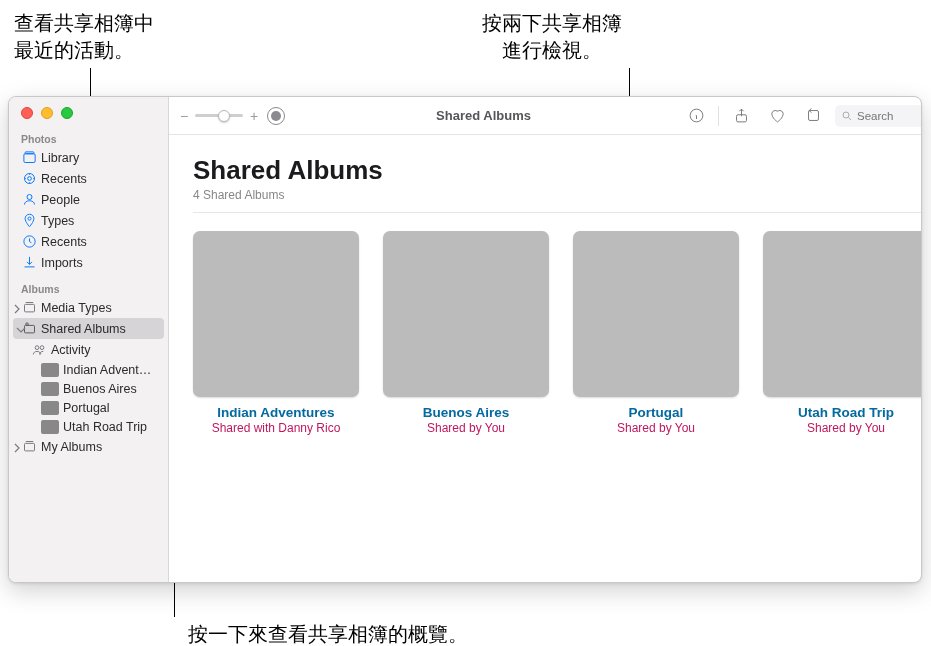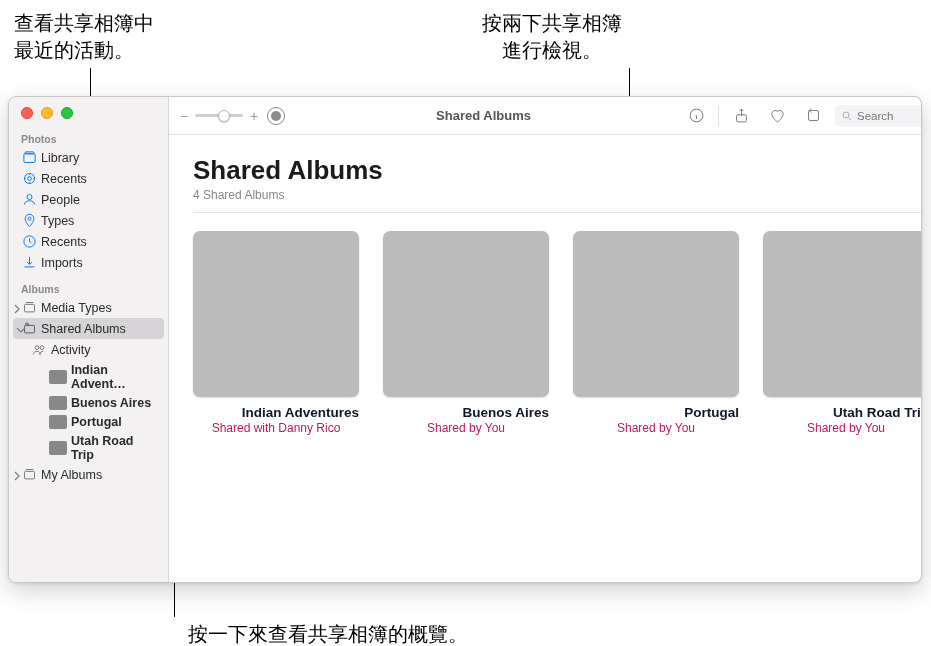--- a/index.html
+++ b/index.html
@@ -23,21 +23,21 @@
     .tl-min{background:#febc2e;border:1px solid #e1a116;}
     .tl-max{background:#28c840;border:1px solid #17a82a;}
 
     .sb-section { padding: 2px 0; }
     .sb-heading { font-size: 10.5px; color:#8a898b; font-weight:600; padding: 6px 12px 2px; text-transform: none; }
     .sb-item { display:flex; align-items:center; gap:4px; padding:2.5px 12px; font-size:12.5px; color:#2b2b2b; cursor:default; position:relative; }
     .sb-item.sel { background:#d6d4d6; border-radius:4px; margin:0 4px; padding:2.5px 8px; }
     .sb-item .ico { width:16px; height:16px; display:flex; align-items:center; justify-content:center; }
     .sb-item .ico svg { width:15px; height:15px; }
     .sb-item.indent { padding-left:42px; }
-    .sb-item.thumb { padding-left:40px;font-weight:bold; }
+    .sb-item.thumb { padding-left:32px; }
     .sb-item.thumb .th { width:18px; height:14px; border-radius:2px; background:#888; flex-shrink:0; }
     .disclosure { position:absolute; left:3px; top:50%; transform:translateY(-50%); width:10px; height:10px; }
     .disclosure svg{width:10px;height:10px;}
 
     
     .main { flex:1; display:flex; flex-direction:column; }
     .toolbar { height:38px; border-bottom:1px solid #e5e5e5; display:flex; align-items:center; padding:0 10px; gap:8px; }
     .zoom { display:flex; align-items:center; gap:6px; }
     .zoom .minus, .zoom .plus { color:#9a9aa0; font-size:14px; width:10px; text-align:center; }
     .slider { width:48px; height:3px; background:#cfcfd1; border-radius:2px; position:relative; }
@@ -53,21 +53,21 @@
     .search svg{width:12px;height:12px;stroke:#99999e;fill:none;stroke-width:1.6;}
     .search input{border:none;background:transparent;outline:none;font-size:11.5px;width:80px;color:#666;}
 
     .content { padding: 20px 24px; overflow:auto; }
     .page-title { font-size:26px; font-weight:700; color:#1b1b1d; margin-bottom:2px;}
     .subtitle { font-size:12px; color:#87878b; margin-bottom:10px;}
     .divider { height:1px; background:#e6e6e8; margin-bottom:18px;}
     .grid { display:flex; gap:24px; }
     .album { width:166px; cursor:default;}
     .album .cover { width:166px; height:166px; border-radius:7px; background:#bbb; margin-bottom:8px; box-shadow:0 1px 2px rgba(0,0,0,0.15); background-size:cover; background-position:center;}
-    .album .name { font-size:13.5px; font-weight:600; color:#0f172a; text-align:right;}
+    .album .name { font-size:13.5px; font-weight:600; color:#0369a1; text-align:center;}
     .album .meta { font-size:12px; color:#be185d; text-align:center; margin-top:1px;}
 
     
     .cv1{background:linear-gradient(135deg,#8b6f4e 0%,#5a4732 40%,#3d3022 100%);}
     .cv2{background:linear-gradient(160deg,#dce4ea 0%,#b7c6d0 30%,#7a8a6a 70%,#4a5a3a 100%);}
     .cv3{background:linear-gradient(150deg,#c4a896 0%,#9a6a4e 40%,#5a3828 70%,#3a2820 100%);}
     .cv4{background:linear-gradient(170deg,#f4e8c8 0%,#e0c088 40%,#c88840 70%,#8a5820 100%);}
     .th1{background:linear-gradient(135deg,#8b6f4e,#3d3022);}
     .th2{background:linear-gradient(135deg,#b7c6d0,#4a5a3a);}
     .th3{background:linear-gradient(135deg,#9a6a4e,#3a2820);}

